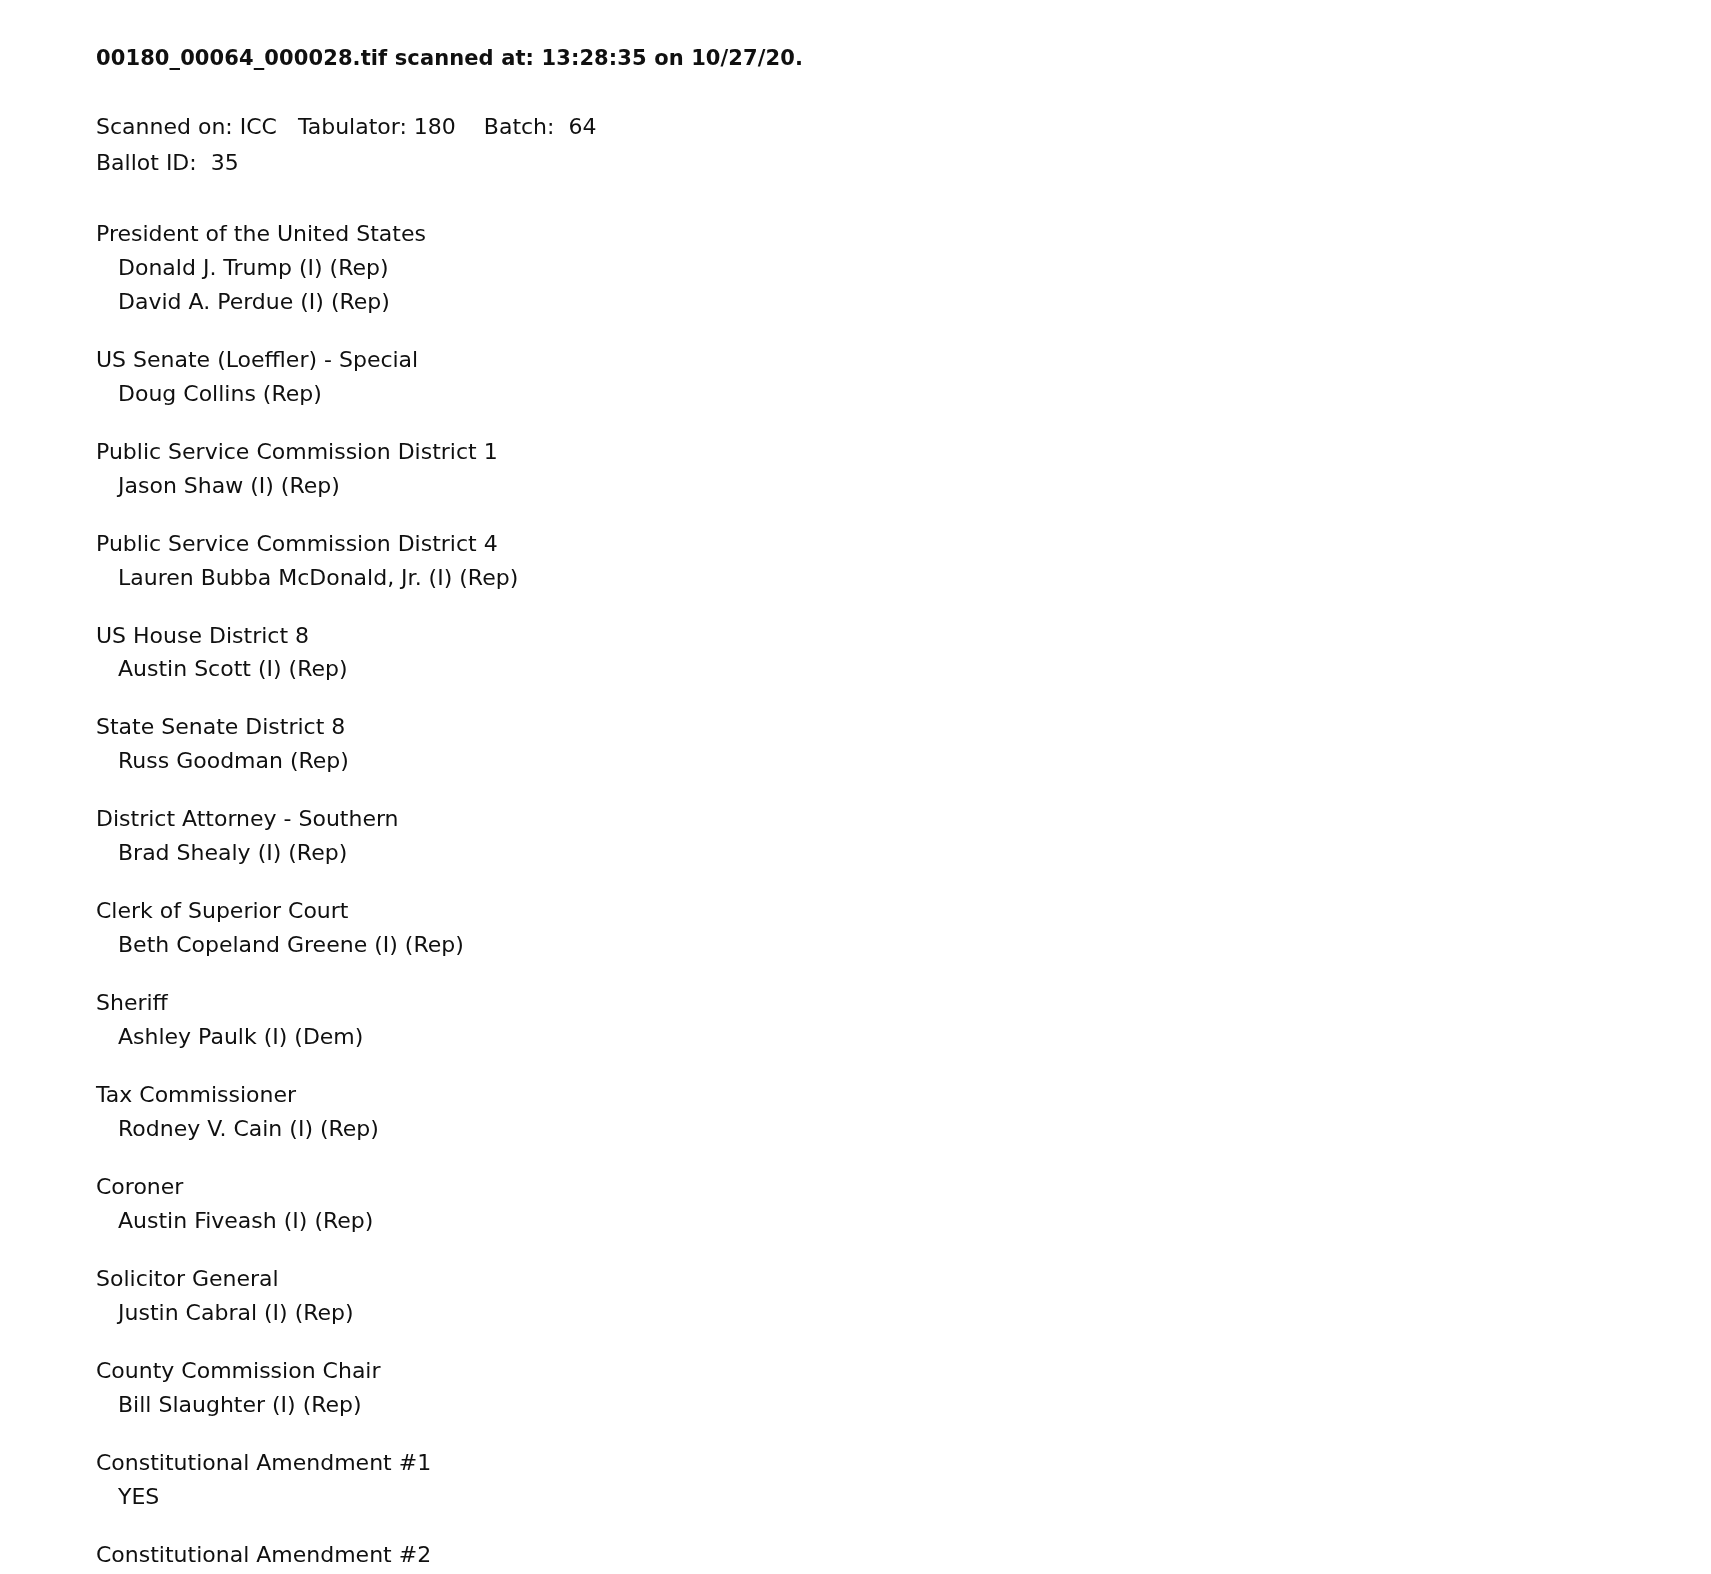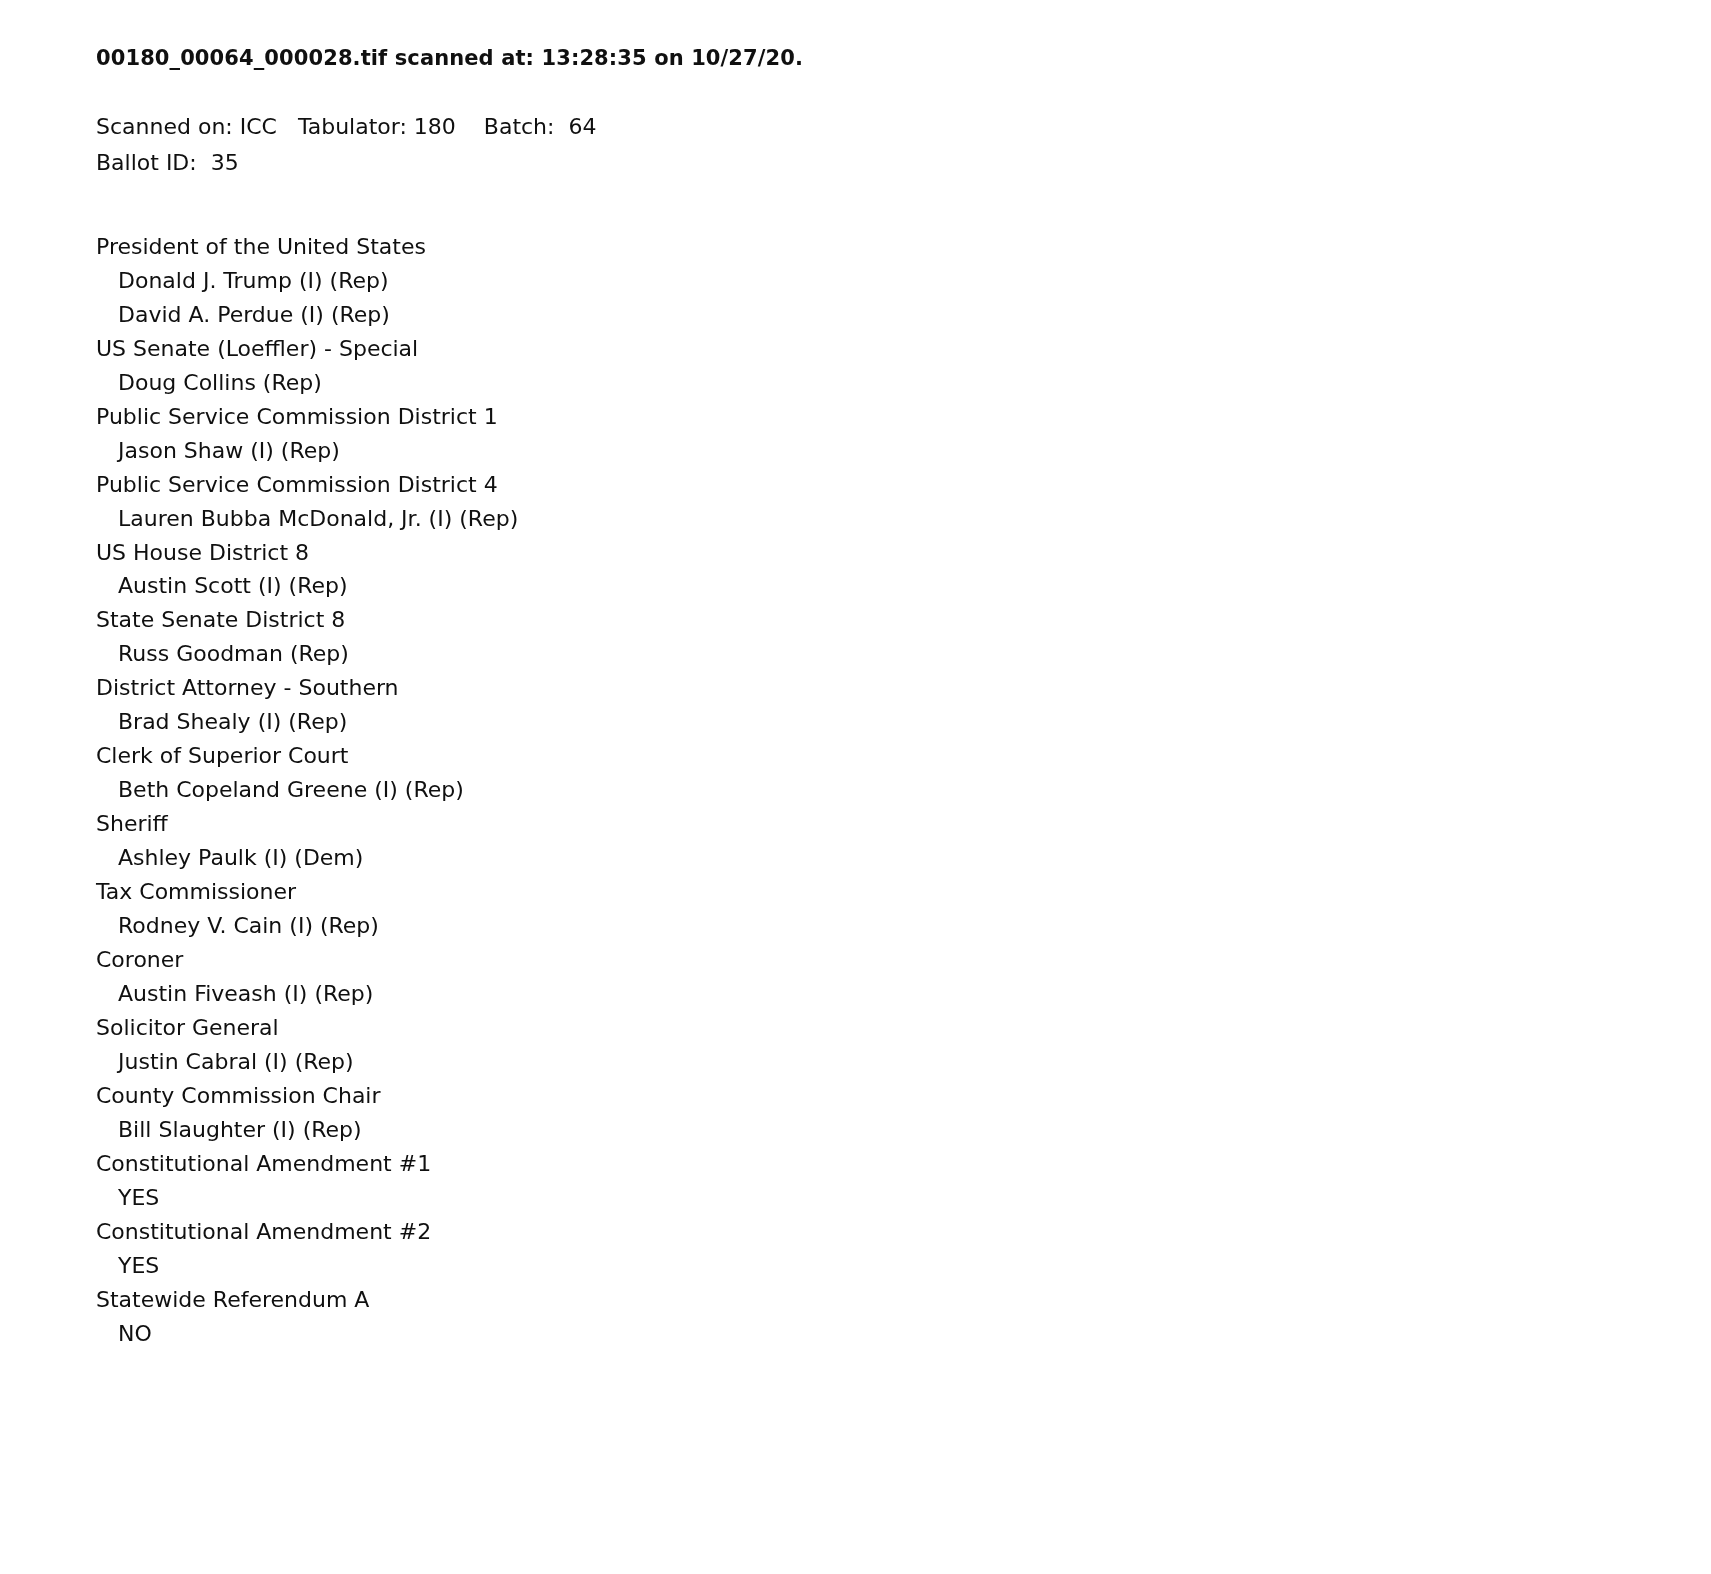--- a/index.html
+++ b/index.html
@@ -22,32 +22,33 @@
     font-weight: 600;
     letter-spacing: 0.1px;
     line-height: 1.4;
     margin-bottom: 36px;
     color: #101010;
   }
   .meta-block {
     font-size: 22px;
     line-height: 1.62;
     color: #101010;
-    margin-bottom: 49px;
+    margin-bottom: 36px;
   }
   .meta-line {
     white-space: pre;
   }
   .contest-list {
     font-size: 22px;
     line-height: 1.545;
     color: #101010;
   }
   .contest-title {
     white-space: pre;
+    margin-top: 24px;
   }
   .contest-selection {
     white-space: pre;
     padding-left: 22px;
   }
 </style>
 </head>
 <body>
 
 <div class="page">

